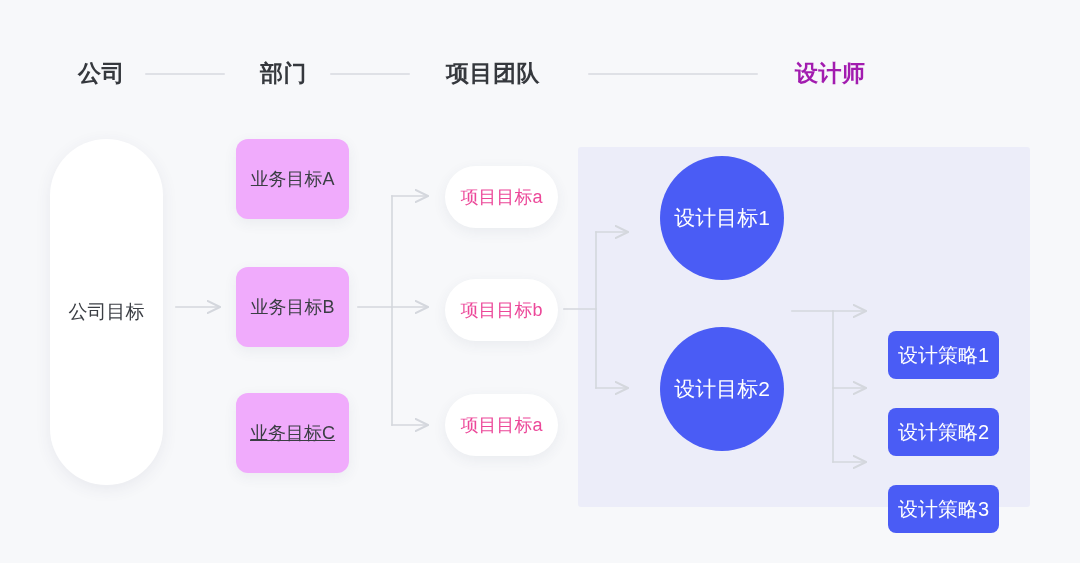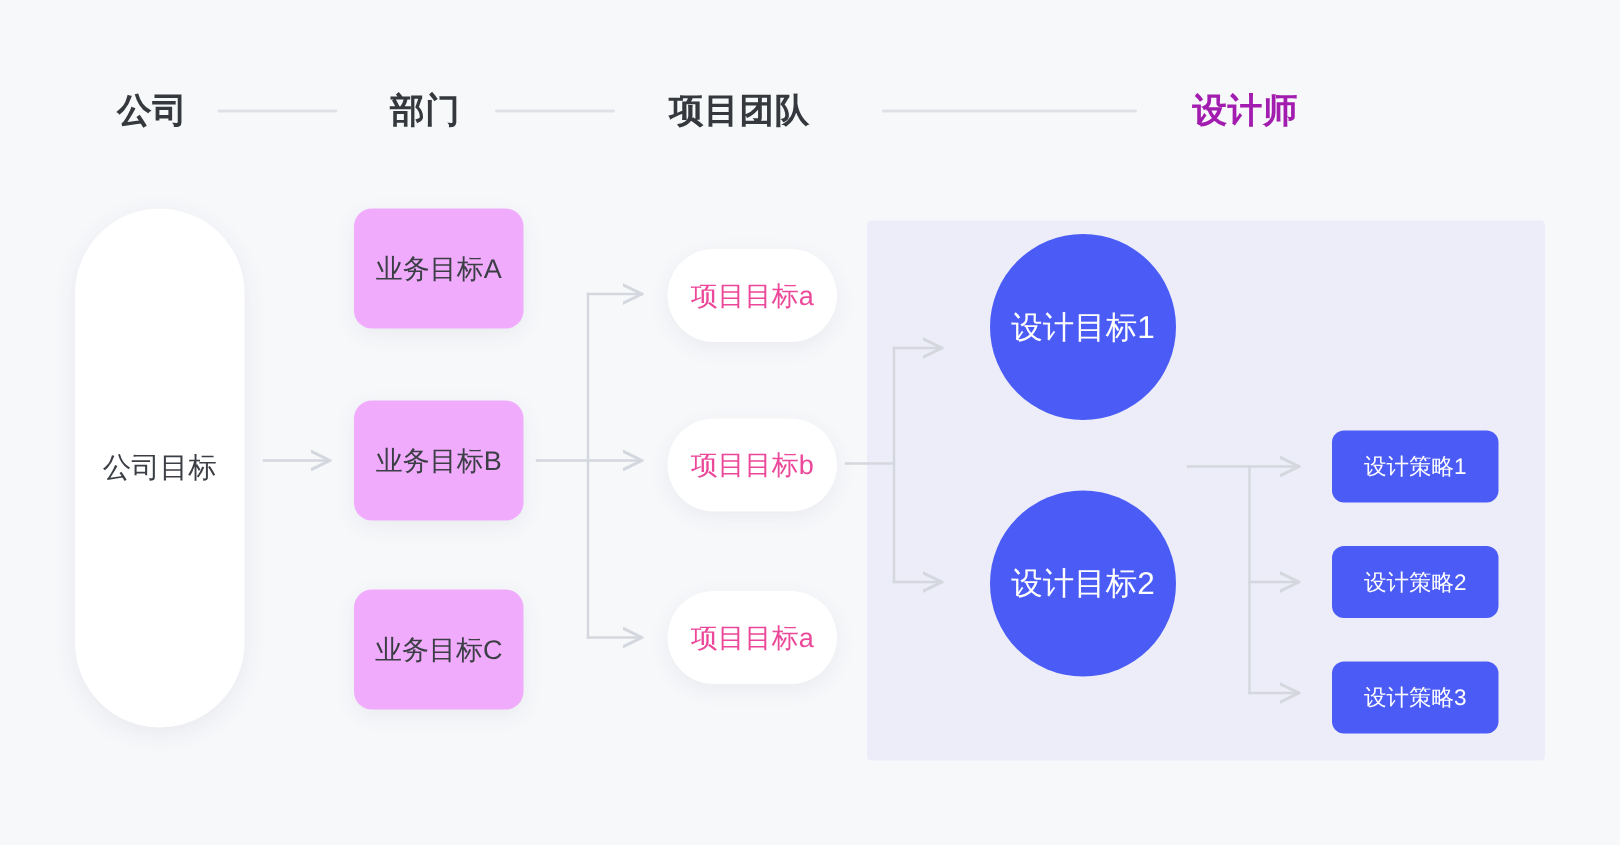--- a/index.html
+++ b/index.html
@@ -85,21 +85,21 @@
     left: 236px;
     width: 113px; height: 80px;
     background: #f0abfc;
     border-radius: 12px;
     box-shadow: 0 4px 14px rgba(60, 70, 100, 0.07);
     font-size: 18px;
     color: #3b3e44;
   }
   .biz-1 { top: 139px; }
   .biz-2 { top: 267px; }
-  .biz-3 { top: 393px; }
+  .biz-3 { top: 393px; text-decoration: underline; }
 
   .node-proj {
     left: 445px;
     width: 113px; height: 62px;
     background: #ffffff;
     border-radius: 33px;
     box-shadow: 0 4px 14px rgba(60, 70, 100, 0.07);
     font-size: 18px;
     color: #ec4899;
   }
@@ -118,21 +118,22 @@
   }
   .goal-1 { top: 156px; }
   .goal-2 { top: 327px; }
 
   .node-strategy {
     left: 888px;
     width: 111px; height: 48px;
     background: #4a5cf5;
     border-radius: 8px;
     color: #ffffff;
-    font-size: 15px;
+    font-size: 20px;
+    margin-top: 44px;
   }
   .strat-1 { top: 287px; }
   .strat-2 { top: 364px; }
   .strat-3 { top: 441px; }
 </style>
 </head>
 <body>
 
 <div id="canvas">
 

